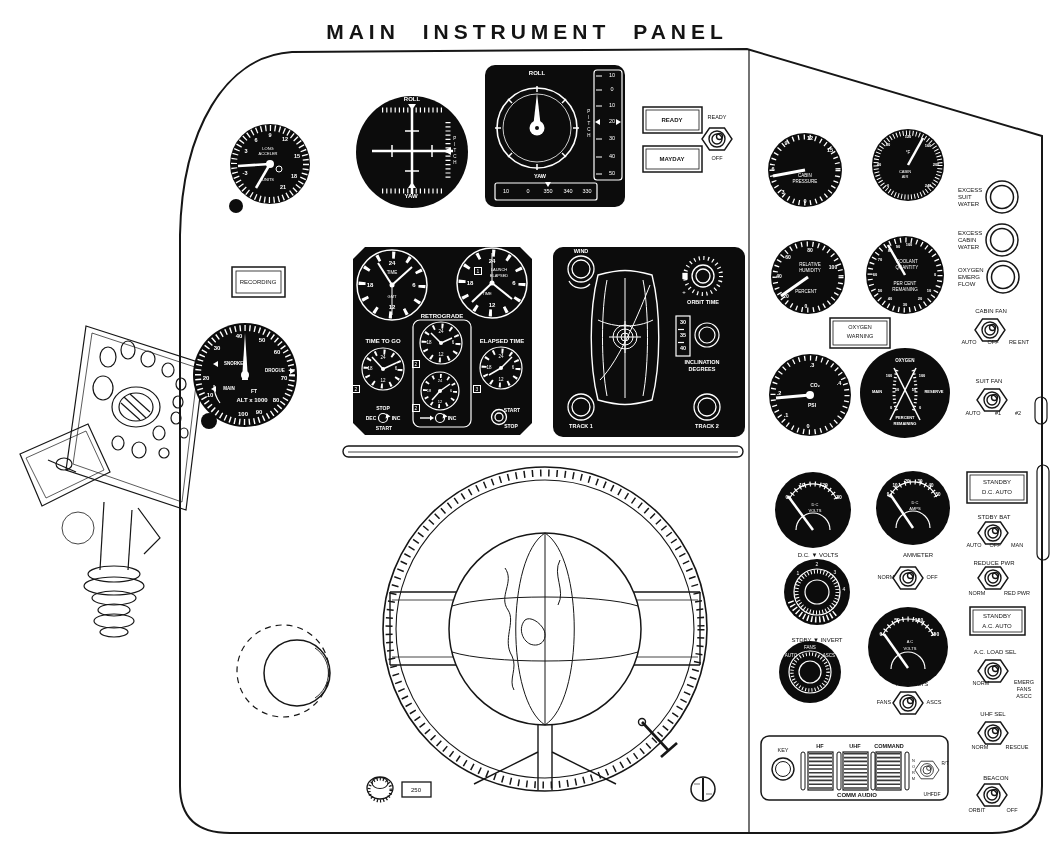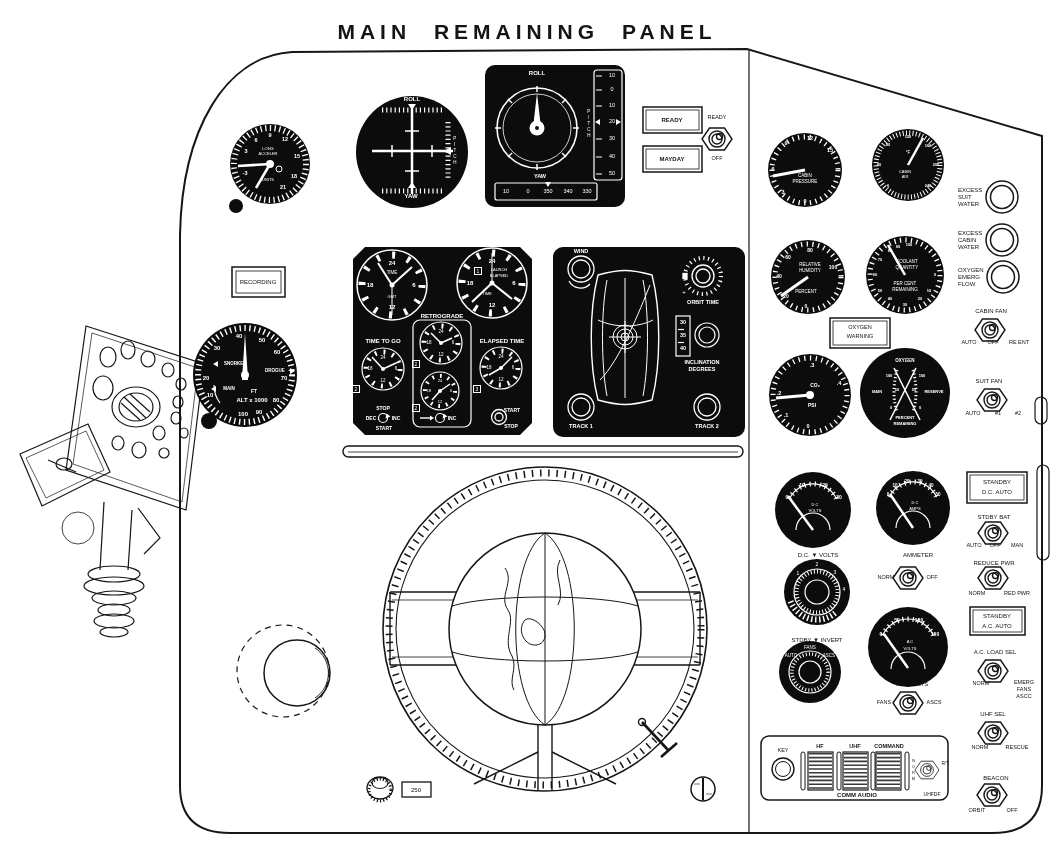--- a/index.html
+++ b/index.html
@@ -474,21 +474,21 @@
     <g transform="translate(927,770) scale(0.8)">
       <polygon points="-15,0 -7.5,-11 7.5,-11 15,0 7.5,11 -7.5,11"></polygon>
       <circle r="8"></circle>
           <circle r="5"></circle>
           <circle cx="2.5" cy="-2.5" r="3"></circle>
     </g>
   </g>
 </svg>
 
 <div id="labels">
-  <i class="t b title" style="left:527px;top:31px;font-size:21px">MAIN REMAINING PANEL</i>
+  <i class="t b title" style="left:527px;top:31px;font-size:21px">MAIN INSTRUMENT PANEL</i>
 
   <i class="t w b" style="left:270px;top:136px;font-size:5.5px">9</i>
   <i class="t w b" style="left:285px;top:140px;font-size:5.5px">12</i>
   <i class="t w b" style="left:297px;top:157px;font-size:5.5px">15</i>
   <i class="t w b" style="left:294px;top:177px;font-size:5.5px">18</i>
   <i class="t w b" style="left:283px;top:188px;font-size:5.5px">21</i>
   <i class="t w b" style="left:245px;top:174px;font-size:5.5px">-3</i>
   <i class="t w b" style="left:246px;top:152px;font-size:5.5px">3</i>
   <i class="t w b" style="left:256px;top:141px;font-size:5.5px">6</i>
   <i class="t w" style="left:268px;top:149px;font-size:4px">LONG</i>

